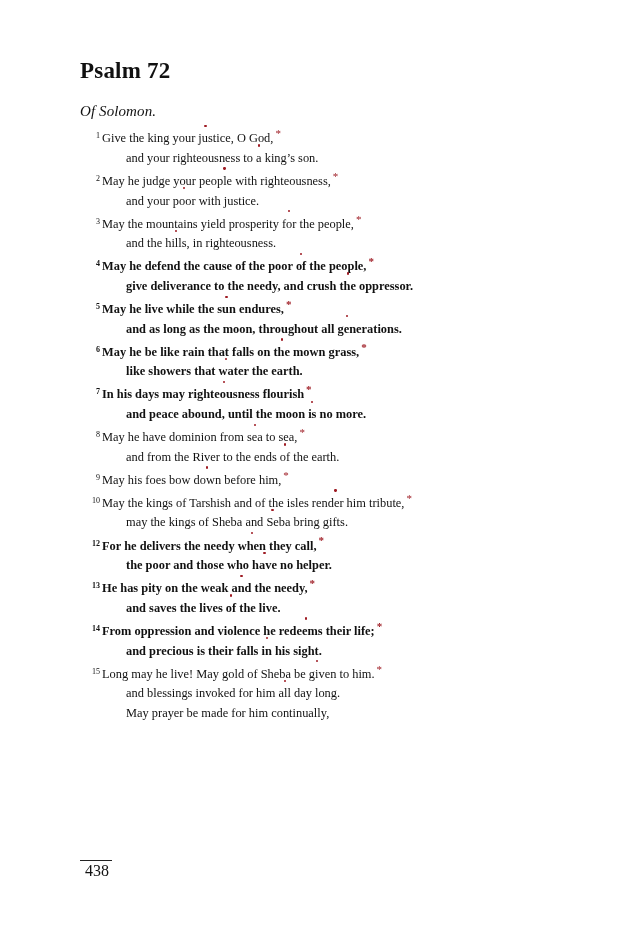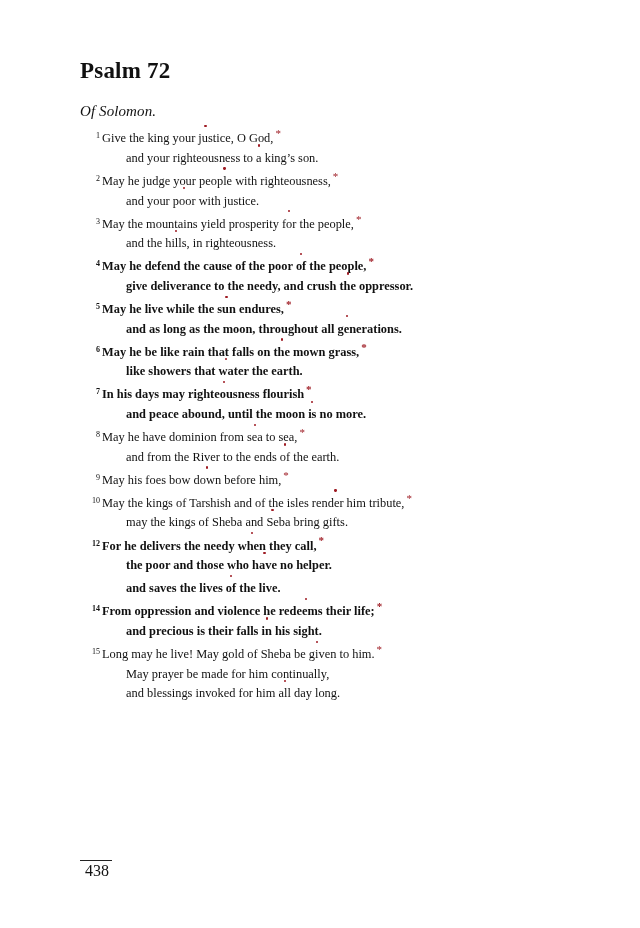--- a/index.html
+++ b/index.html
@@ -181,30 +181,31 @@
       </div>
       <div class="verse">
         <div class="vline first"><span class="vnum wide">10</span><span>May the kings of Tarshish and of the isles ren</span><span class="dot">der</span><span> him tribute,</span><span class="star" style="color: rgb(158, 27, 35);">*</span></div>
         <div class="vline cont"><span>may the kings of Sheba and </span><span class="dot">Se</span><span>ba bring gifts.</span></div>
       </div>
       <div class="verse bold">
         <div class="vline first"><span class="vnum wide">12</span><span>For he delivers the needy </span><span class="dot">when</span><span> they call,</span><span class="star" style="color: rgb(158, 27, 35);">*</span></div>
         <div class="vline cont"><span>the poor and those who </span><span class="dot">have</span><span> no helper.</span></div>
       </div>
       <div class="verse bold">
+        <div class="vline first"><span class="vnum wide">13</span><span>He has pity on the weak </span><span class="dot">and</span><span> the needy,</span><span class="star" style="color: rgb(158, 27, 35);">*</span></div>
         <div class="vline cont"><span>and saves the lives </span><span class="dot">of</span><span> the live.</span></div>
       </div>
       <div class="verse bold">
         <div class="vline first"><span class="vnum wide">14</span><span>From oppression and violence he re</span><span class="dot">deems</span><span> their life;</span><span class="star" style="color: rgb(158, 27, 35);">*</span></div>
         <div class="vline cont"><span>and precious is their falls </span><span class="dot">in</span><span> his sight.</span></div>
       </div>
       <div class="verse">
         <div class="vline first"><span class="vnum wide">15</span><span>Long may he live! May gold of Sheba be </span><span class="dot">giv</span><span>en to him.</span><span class="star" style="color: rgb(158, 27, 35);">*</span></div>
+        <div class="vline cont"><span>and blessings invoked for him </span><span class="dot">all</span><span> day long.</span></div>
         <div class="vline cont"><span>May prayer be made for him continually,</span></div>
-        <div class="vline cont"><span>and blessings invoked for him </span><span class="dot">all</span><span> day long.</span></div>
       </div>
     </div>
 
   <div class="footer">
     <div class="footer-rule"></div>
     <div class="page-number">438</div>
   </div>
 
 </div>
 

